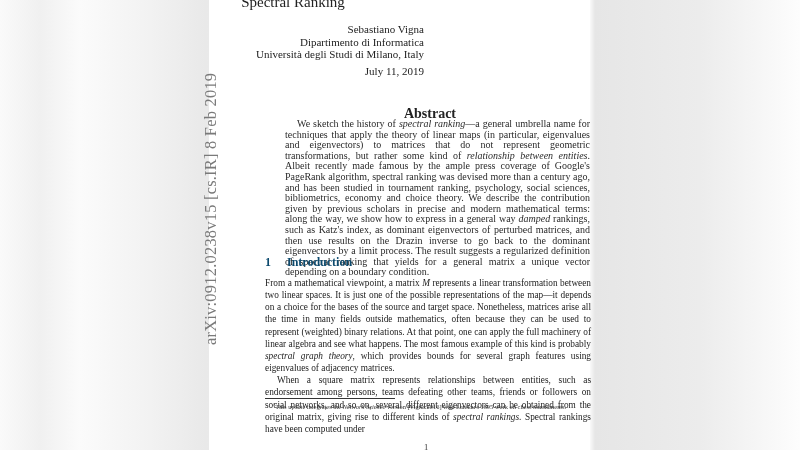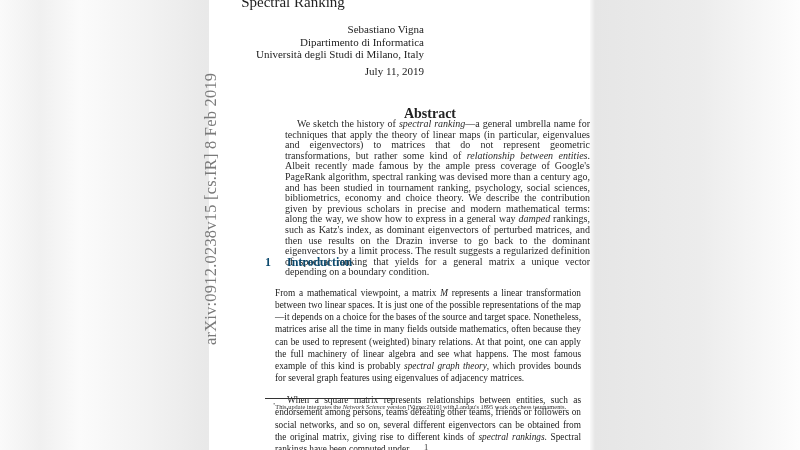--- a/index.html
+++ b/index.html
@@ -39,21 +39,21 @@
     text-indent: 12px;
   }
   .sec-head {
     position: absolute; left: 265px; top: 255px; font-size: 12px; font-weight: bold; color: #0c4a6e;
   }
   .sec-head .num { display: inline-block; width: 22px; }
   .body-text {
     position: absolute; left: 265px; width: 326px; top: 277px;
     font-size: 9.3px; line-height: 12.15px; text-align: justify; color: #222;
   }
-  .body-text p { margin: 10px; }
+  .body-text p { margin: 0; }
   .body-text p.indent { text-indent: 12px; }
   .footrule { position: absolute; left: 265px; top: 398px; width: 130px; border-top: 0.8px solid #333; }
   .footnote {
     position: absolute; left: 265px; width: 330px; top: 401px;
     font-size: 6.4px; line-height: 8.6px; color: #333; text-indent: 8px;
   }
   .footnote sup { font-size: 4.5px; }
   .page-num { position: absolute; left: 424px; top: 442px; font-size: 8.5px; color: #333; }
   em { font-style: italic; }
 </style>

